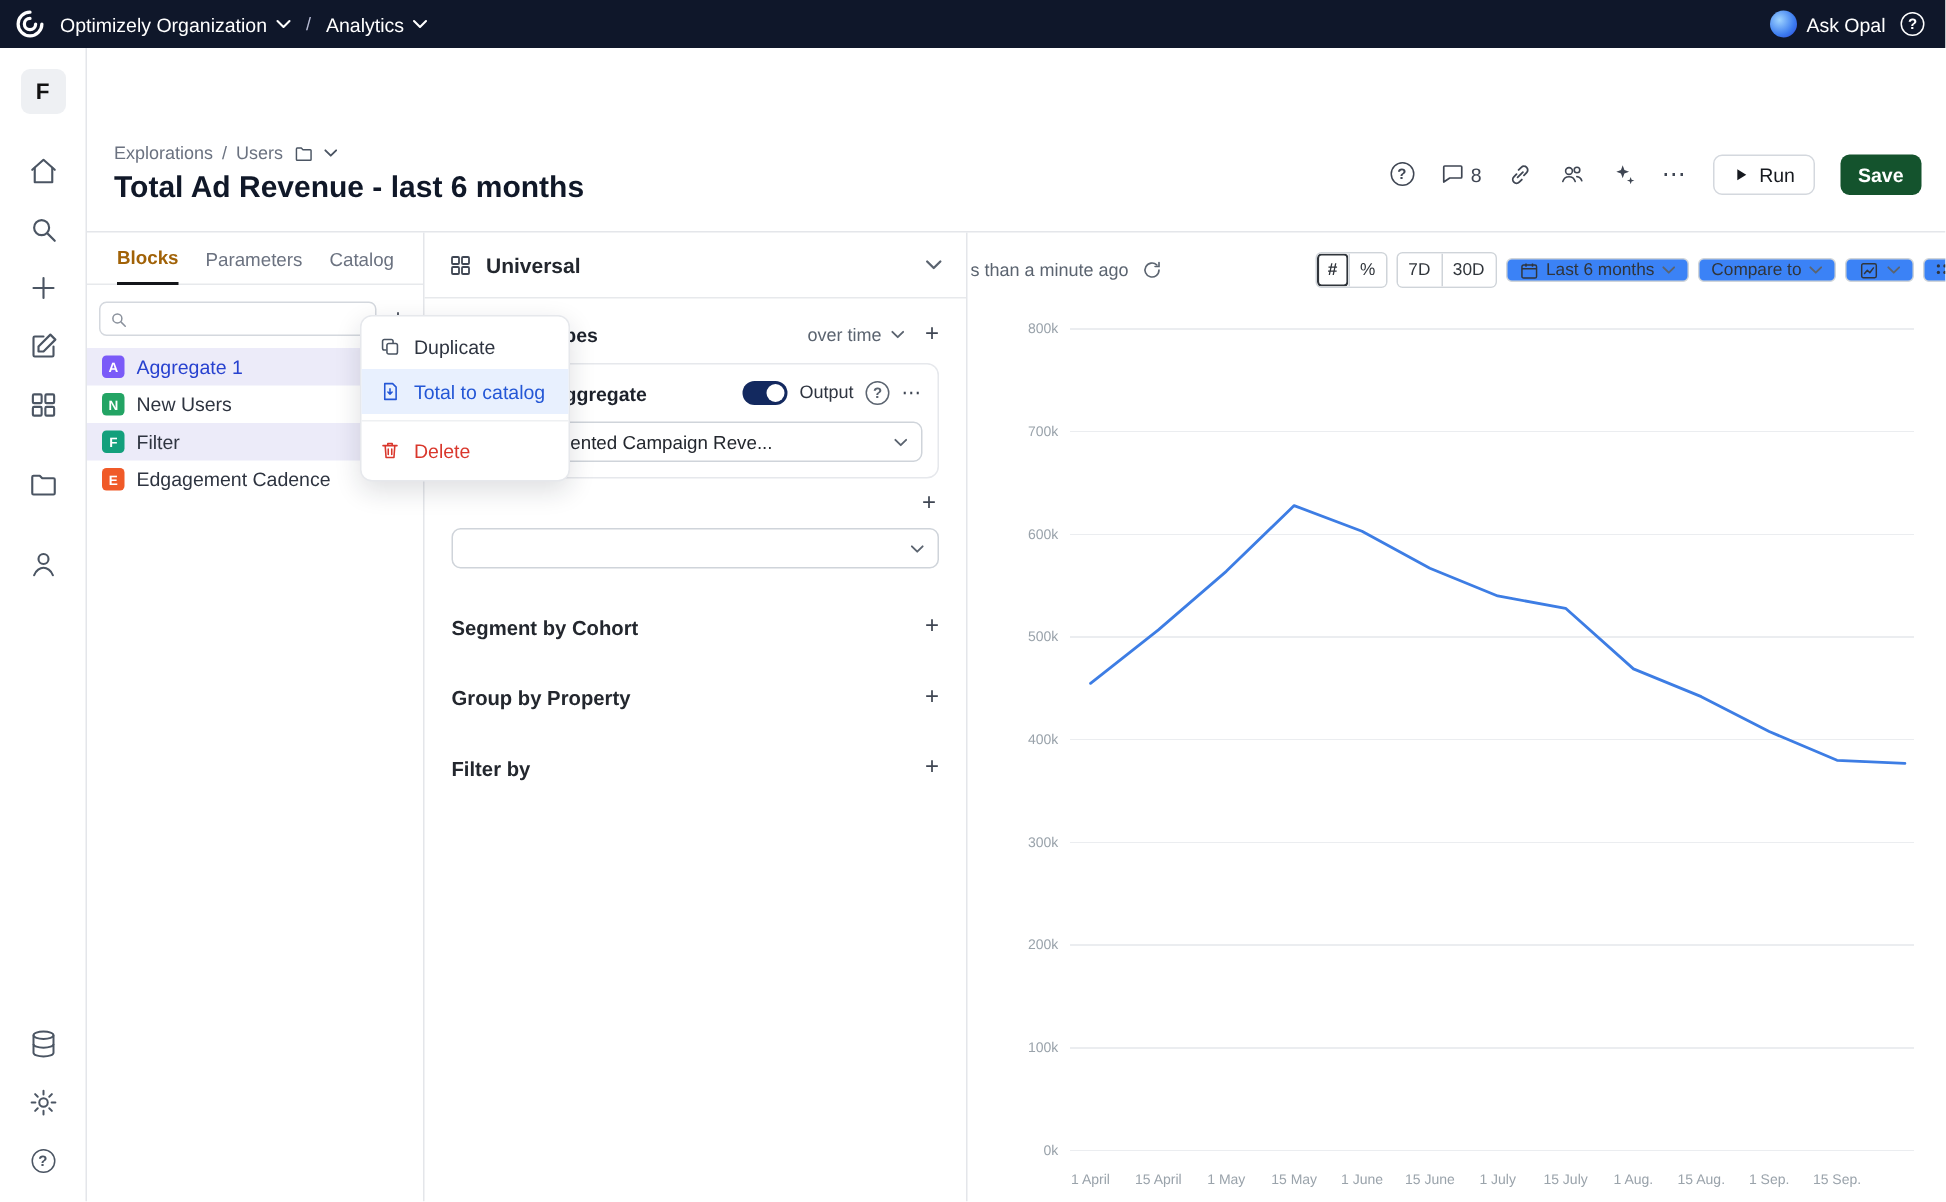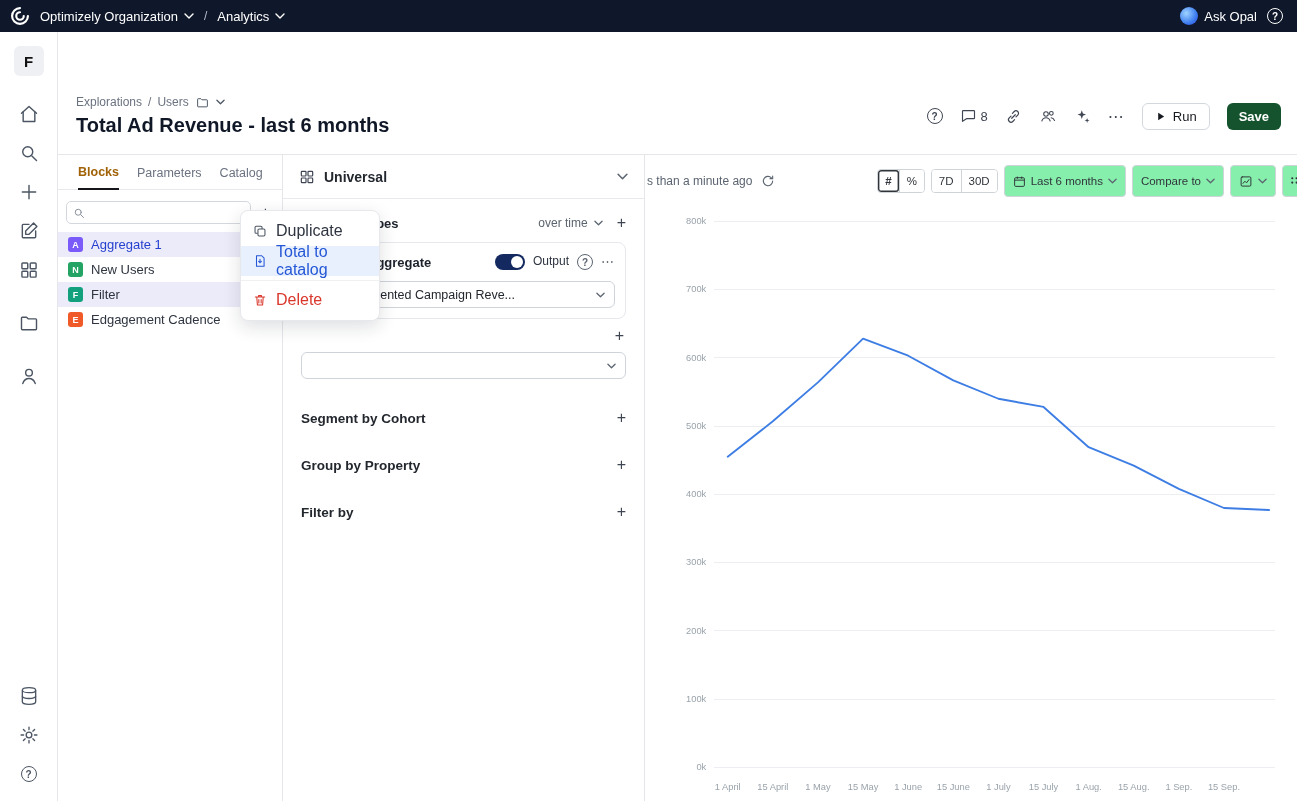--- a/index.html
+++ b/index.html
@@ -63,21 +63,21 @@
   .brow.active-label .blabel { color:#2741cf; }
   .row-ellipsis { margin-left:auto; width:24px; height:20px; border:1px dashed #2f5be0; border-radius:10px;
     display:flex; align-items:center; justify-content:center; font-size:12px; color:#2e3440;
     letter-spacing:1px; background:#fff; cursor:pointer; }
 
   
   .ctxmenu { position:absolute; left:240px; top:210px; width:140px; background:#fff;
     border:1px solid #e6e8ec; border-radius:8px; box-shadow:0 6px 18px rgba(20,25,40,.14);
     padding:5px 0; z-index:60; }
   .ctxitem { display:flex; align-items:center; gap:9px; height:30px; padding:0 12px;
-    font-size:16px; color:#2e3440; cursor:pointer; }
+    font-size:13px; color:#2e3440; cursor:pointer;text-align:center; }
   .ctxitem.hl { background:#e8f0fe; color:#2457d6; }
   .ctxitem.danger { color:#d9372c; }
   .ctxdivider { height:1px; background:#eef0f2; margin:4px 0; }
 
   
   .universal-panel { width:362px; border-right:1px solid #e4e6ea; flex:none; position:relative; }
   .upanel-head { height:44px; display:flex; align-items:center; gap:9px; padding:0 16px;
     border-bottom:1px solid #e7e9ec; color:#3f4653; }
   .upanel-head .utitle { font-size:14px; color:#23272e;font-weight:bold; }
   .upanel-head .chev { margin-left:auto; }
@@ -101,22 +101,22 @@
   .usection { display:flex; align-items:center; margin-top:31px; }
   .usection .slabel { font-size:13.5px; font-weight:bold; color:#23272e; }
   .usection .plusbtn { margin-left:auto; }
   .mini-ellipsis { font-size:13px; color:#3f4653; letter-spacing:1px; cursor:pointer; }
 
   
   .chart-pane { flex:1; min-width:0; overflow:hidden; display:flex; flex-direction:column; }
   .chart-toolbar { display:flex; align-items:center; margin:13px 0 3px 2px; height:26px; gap:6px; }
   .updated { font-size:12px; color:#5b6470; display:flex; align-items:center; gap:9px; white-space:nowrap; }
   .ct-spacer { flex:1; }
-  .tbtn { display:inline-flex; align-items:center; gap:5px; height:32px; padding:0 8px;
-    border:1px solid #cfd4d9; border-radius:4px; background:#86efac; font-size:11.5px; color:#30353b; cursor:pointer; }
+  .tbtn { display:inline-flex; align-items:center; gap:5px; height:16px; padding:0 8px;
+    border:1px solid #cfd4d9; border-radius:4px; background:#3b82f6; font-size:11.5px; color:#30353b; cursor:pointer; }
   .tgroup { display:inline-flex; border:1px solid #cfd4d9; border-radius:4px; overflow:hidden; height:24px; }
   .tgroup .cell { padding:0 7px; display:flex; align-items:center; font-size:11.5px; color:#30353b;
     background:#fff; cursor:pointer; }
   .tgroup .cell + .cell { border-left:1px solid #cfd4d9; }
   .tgroup .cell.on { box-shadow:inset 0 0 0 1.4px #30353b; border-radius:3px; font-weight:bold; }
   .tbtn.cutoff { margin-right:-12px; padding:0 6px; }
 
   #chart-svg { display:block; }
   #chart-svg .gridline { stroke:#ebedf0; stroke-width:1; shape-rendering:crispEdges; }
   #chart-svg text { font-family:"Liberation Sans", sans-serif; fill:#9aa3ab; font-size:10px; }

